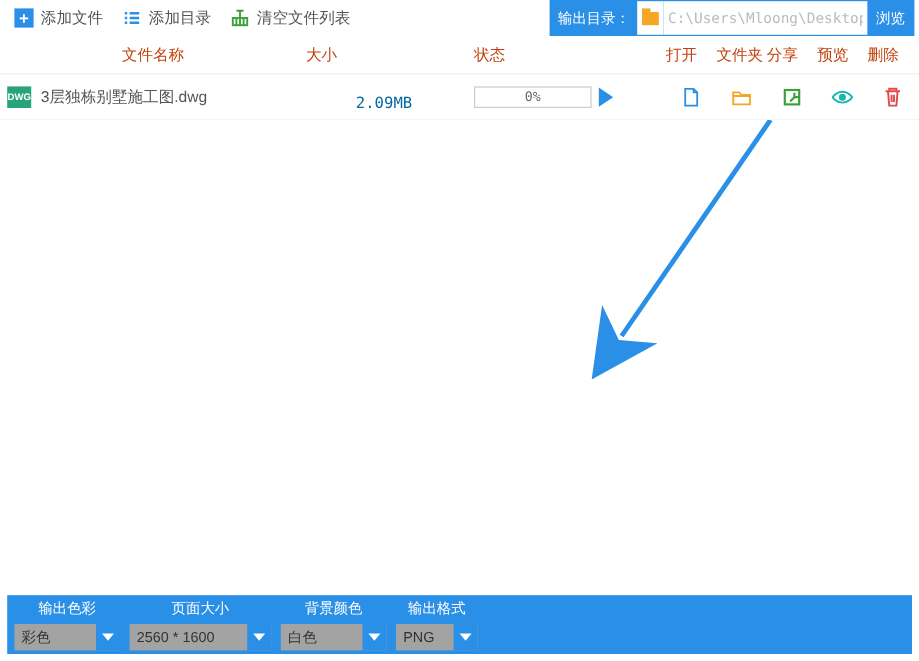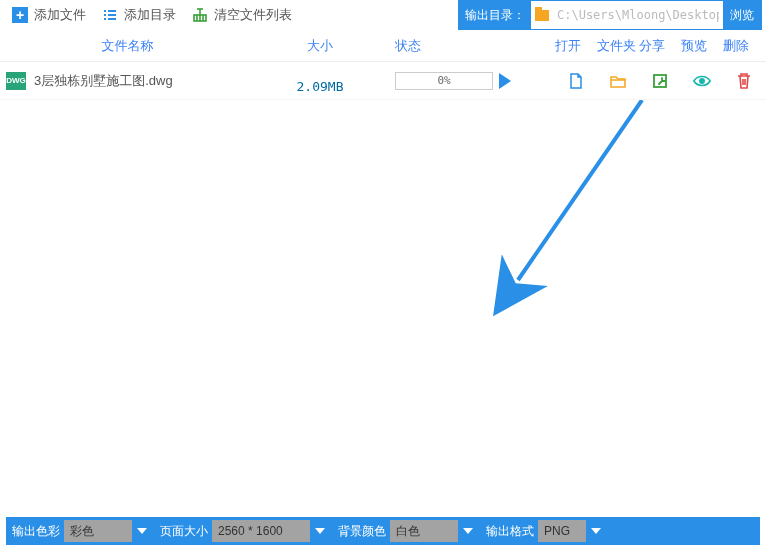--- a/index.html
+++ b/index.html
@@ -80,25 +80,25 @@
     display:flex; align-items:center; justify-content:center;
     font-size:12px;
     cursor:pointer;
   }
   
   .header-row {
     display:flex;
     align-items:center;
     height:32px;
     border-bottom:1px solid #eee;
-    color:#3b82f6;
+    color:#c2410c;
     font-size:13px;
   }
   .col-name { width:255px; text-align:center;}
-  .col-size { width:130px; text-align:center;}
+  .col-size { width:130px; }
   .col-status{ width:170px; padding-left:10px;}
   .col-act  { width:42px; text-align:left;}
   
   .data-row {
     display:flex;
     align-items:center;
     height:38px;
     border-bottom:1px solid #f4f4f4;
   }
   .file-cell {
@@ -150,20 +150,21 @@
     background:#2a8fe6;
     padding:3px 6px;
     display:flex;
     align-items:center;
     gap:8px;
   }
   .opt-group{
     display:flex;
     align-items:center;
     gap:4px;
+    flex-direction:column;
   }
   .opt-label{ color:#fff; font-size:12px;}
   .opt-select{
     background:#a3a3a3;
     height:22px;
     display:flex;
     align-items:center;
     position:relative;
     font-size:12px;
     color:#333;

